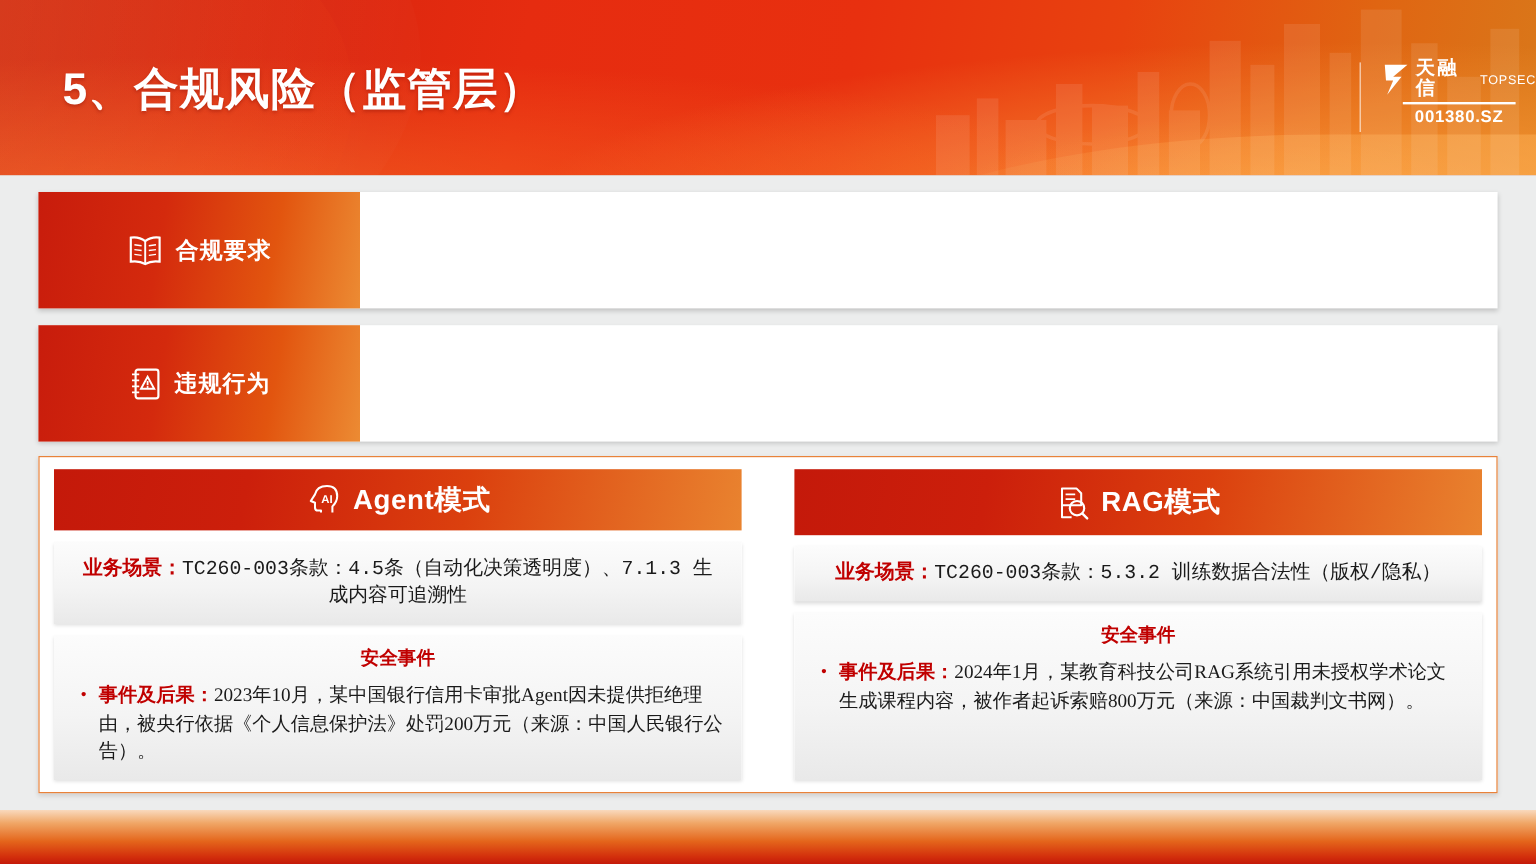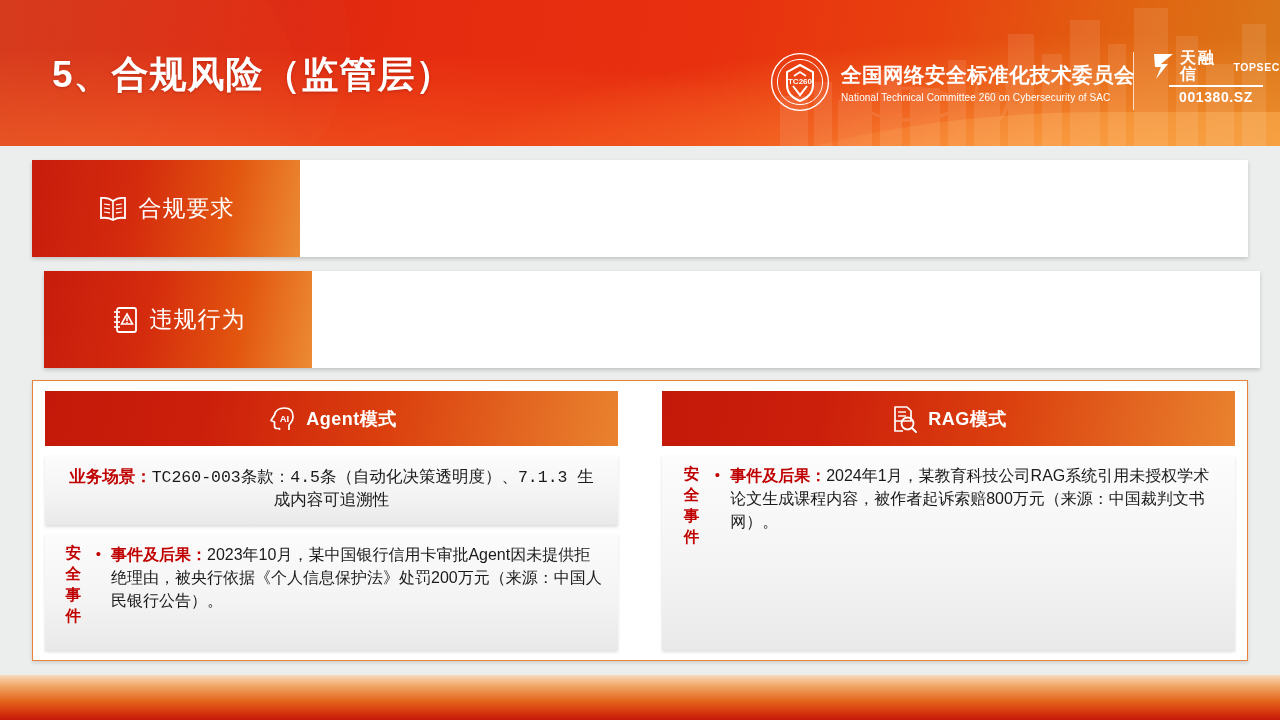--- a/index.html
+++ b/index.html
@@ -48,40 +48,40 @@
   .tc260-cn{font-size:20.5px;font-weight:bold;color:#fff;letter-spacing:.5px;white-space:nowrap;}
   .tc260-en{font-size:10px;color:#fff;letter-spacing:.1px;white-space:nowrap;margin-top:3px;}
 
   .hdr-divider{position:absolute;left:1133px;top:52px;width:1px;height:58px;background:rgba(255,255,255,.75);}
 
   .topsec{position:absolute;left:1152px;top:50px;display:flex;flex-direction:column;align-items:center;}
   .topsec-row{display:flex;align-items:center;gap:5px;}
   .topsec-mark{width:23px;height:30px;}
   .topsec-word{display:flex;align-items:center;line-height:1;}
   .topsec-cn{font-size:16px;font-weight:bold;color:#fff;letter-spacing:2px;}
-  .topsec-en{font-size:10.5px;font-weight:bold;color:#fff;letter-spacing:.6px;margin-top:2px;}
+  .topsec-en{font-size:10.5px;font-weight:normal;color:#fff;letter-spacing:.6px;margin-top:2px;}
   .topsec-rule{width:94px;height:1.5px;background:#fff;margin:3px 0 2px;}
   .topsec-code{font-size:14px;font-weight:bold;color:#fff;letter-spacing:.6px;}
 
   
   .body-area{position:absolute;left:0;top:146px;width:1280px;height:529px;background:#eceded;}
 
   
   .info-row{position:absolute;display:flex;background:#fff;
             box-shadow:0 2px 4px rgba(0,0,0,.18);}
   .row1{left:32px;top:14px;width:1216px;height:97px;}
-  .row2{left:44px;top:125px;width:1216px;height:97px;}
+  .row2{left:32px;top:125px;width:1216px;height:97px;}
 
   .row-label{
     width:268px;flex:0 0 268px;
     display:flex;align-items:center;justify-content:center;gap:11px;
     background:linear-gradient(100deg,#c81c0c 0%,#d42a0d 38%,#e2550f 72%,#ec8b33 100%);
     color:#fff;
   }
-  .row-label .lbl-text{font-size:23px;font-weight:normal;letter-spacing:1px;}
+  .row-label .lbl-text{font-size:19px;font-weight:bold;letter-spacing:1px;}
   .row-label svg{display:block;}
 
   .row-content{
     flex:1;position:relative;
     background:linear-gradient(180deg,#fdfdfd 0%,#f5f5f5 45%,#e4e4e4 100%);
     padding:11px 14px 10px 20px;box-sizing:border-box;
     border-right:2px solid #c01a0b;
   }
   .req-title{font-size:18.5px;font-weight:bold;color:#c00000;line-height:1.35;}
   .req-body{font-size:18px;color:#1a1a1a;line-height:1.38;margin-top:2px;}
@@ -97,32 +97,32 @@
     box-shadow:0 2px 4px rgba(0,0,0,.12);
   }
   .cards{display:flex;gap:44px;padding:10px 12px;box-sizing:border-box;height:100%;}
   .card{flex:1;display:flex;flex-direction:column;}
 
   .card-head{
     height:55px;display:flex;align-items:center;justify-content:center;gap:10px;
     background:linear-gradient(100deg,#c4190a 0%,#cc1f0b 28%,#db400e 60%,#e9832f 100%);
     color:#fff;
   }
-  .card-head .chead-text{font-size:18px;font-weight:bold;letter-spacing:.5px;}
+  .card-head .chead-text{font-size:23px;font-weight:bold;letter-spacing:.5px;}
 
   .card-sec{
     background:linear-gradient(180deg,#fcfcfc 0%,#f4f4f4 55%,#e9e9e9 100%);
     box-shadow:0 2px 3px rgba(0,0,0,.13);
     margin-top:9px;box-sizing:border-box;
   }
   .sec-scene{padding:11px 16px 12px;}
   .scene-p{font-size:16.5px;line-height:1.42;color:#1a1a1a;text-align:center;font-family:Liberation Mono, monospace;}
   .scene-p .k{font-weight:bold;color:#c00000;}
 
-  .sec-event{flex:1;padding:9px 14px 12px;display:flex;flex-direction:row;}
+  .sec-event{flex:1;padding:9px 14px 12px;display:flex;flex-direction:column;font-family:Liberation Serif, serif;}
   .ev-title{font-size:15.5px;font-weight:bold;color:#c00000;text-align:center;margin-bottom:9px;}
   .ev-item{display:flex;gap:10px;padding-left:8px;}
   .ev-bullet{color:#c00000;font-size:15px;line-height:1.5;flex:0 0 auto;}
   .ev-text{font-size:16px;line-height:1.45;color:#1a1a1a;}
   .ev-text .k{font-weight:bold;color:#c00000;}
 
   
   .footer{
     position:absolute;left:0;top:675px;width:1280px;height:45px;
     background:linear-gradient(180deg,#f9d9bd 0%,#f0a767 24%,#e4651b 58%,#d3300c 86%,#c4190a 100%);
@@ -156,34 +156,20 @@
         <rect x="416" y="36" width="22" height="110"></rect>
         <rect x="446" y="64" width="28" height="82"></rect>
         <rect x="482" y="24" width="24" height="122"></rect>
         <ellipse cx="150" cy="104" rx="46" ry="16" fill="none" stroke="#fff" stroke-width="3"></ellipse>
         <ellipse cx="232" cy="96" rx="16" ry="26" fill="none" stroke="#fff" stroke-width="3"></ellipse>
       </g>
     </svg>
 
     <div class="hdr-title">5、合规风险（监管层）</div>
 
-    <div class="tc260-block">
-      <svg class="tc260-seal" viewBox="0 0 60 60">
-        <circle cx="30" cy="30" r="28.4" fill="none" stroke="#fff" stroke-width="1.4"></circle>
-        <circle cx="30" cy="30" r="22.6" fill="none" stroke="#fff" stroke-width="1"></circle>
-        <path d="M30 13 L43 20 L43 33 Q43 44 30 49 Q17 44 17 33 L17 20 Z" fill="none" stroke="#fff" stroke-width="2"></path>
-        <path d="M24 24 L30 20 L36 24" fill="none" stroke="#fff" stroke-width="1.8"></path>
-        <path d="M23 34 L30 43 L37 34" fill="none" stroke="#fff" stroke-width="2"></path>
-        <text x="30" y="32" text-anchor="middle" font-family="Liberation Sans, sans-serif" font-size="8" font-weight="bold" fill="#fff">TC260</text>
-      </svg>
-      <div class="tc260-txt">
-        <div class="tc260-cn">全国网络安全标准化技术委员会</div>
-        <div class="tc260-en">National Technical Committee 260 on Cybersecurity of SAC</div>
-      </div>
-    </div>
 
     <div class="hdr-divider"></div>
 
     <div class="topsec">
       <div class="topsec-row">
         <svg class="topsec-mark" viewBox="0 0 23 30">
           <path d="M2 3 H21 L9 13 H16 L4 28 L9 16 H3 Z" fill="#fff"></path>
         </svg>
         <div class="topsec-word">
           <div class="topsec-cn">天融信</div>
@@ -261,20 +247,25 @@
             <svg width="28" height="30" viewBox="0 0 28 30">
               <path d="M5 3 H17 L21 7 V17 H5 Z M5 17 V27 H13" fill="none" stroke="#fff" stroke-width="1.7" stroke-linejoin="round"></path>
               <line x1="8" y1="8" x2="16" y2="8" stroke="#fff" stroke-width="1.4"></line>
               <line x1="8" y1="12" x2="16" y2="12" stroke="#fff" stroke-width="1.4"></line>
               <circle cx="17.5" cy="19.5" r="6" fill="none" stroke="#fff" stroke-width="1.8"></circle>
               <line x1="22" y1="24" x2="26" y2="28" stroke="#fff" stroke-width="2" stroke-linecap="round"></line>
             </svg>
             <span class="chead-text">RAG模式</span>
           </div>
 
+          <div class="card-sec sec-scene">
+            <div class="scene-p">
+              <span class="k">业务场景：</span><span>TC260-003条款：5.3.2 训练数据合法性（版权/隐私）</span>
+            </div>
+          </div>
 
           <div class="card-sec sec-event">
             <div class="ev-title">安全事件</div>
             <div class="ev-item">
               <span class="ev-bullet">•</span>
               <span class="ev-text"><span class="k">事件及后果：</span><span>2024年1月，某教育科技公司RAG系统引用未授权学术论文生成课程内容，被作者起诉索赔800万元（来源：中国裁判文书网）。</span></span>
             </div>
           </div>
         </div>
 

